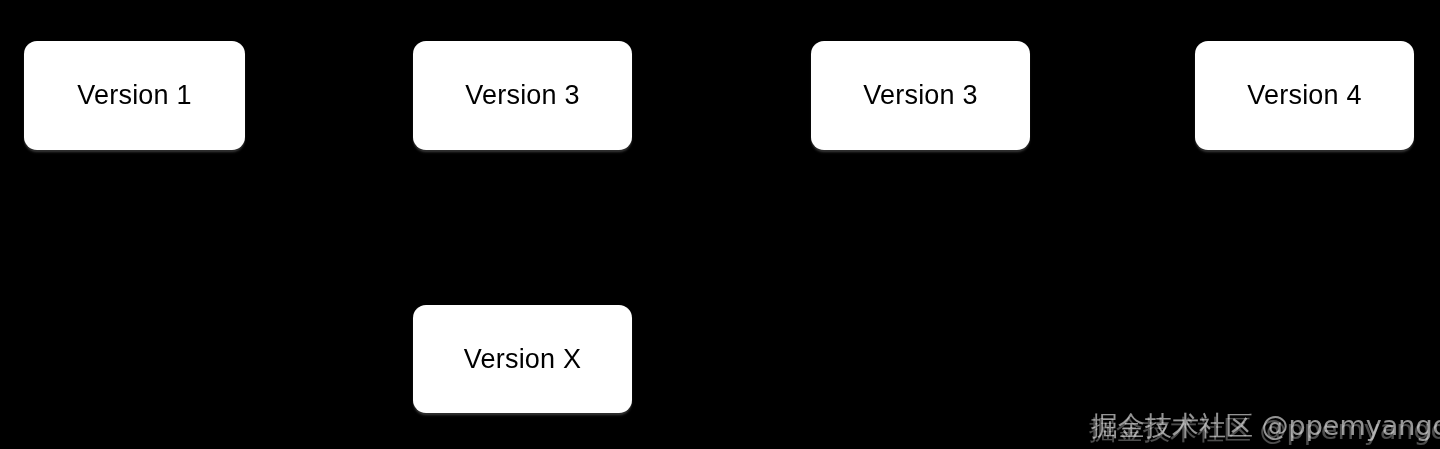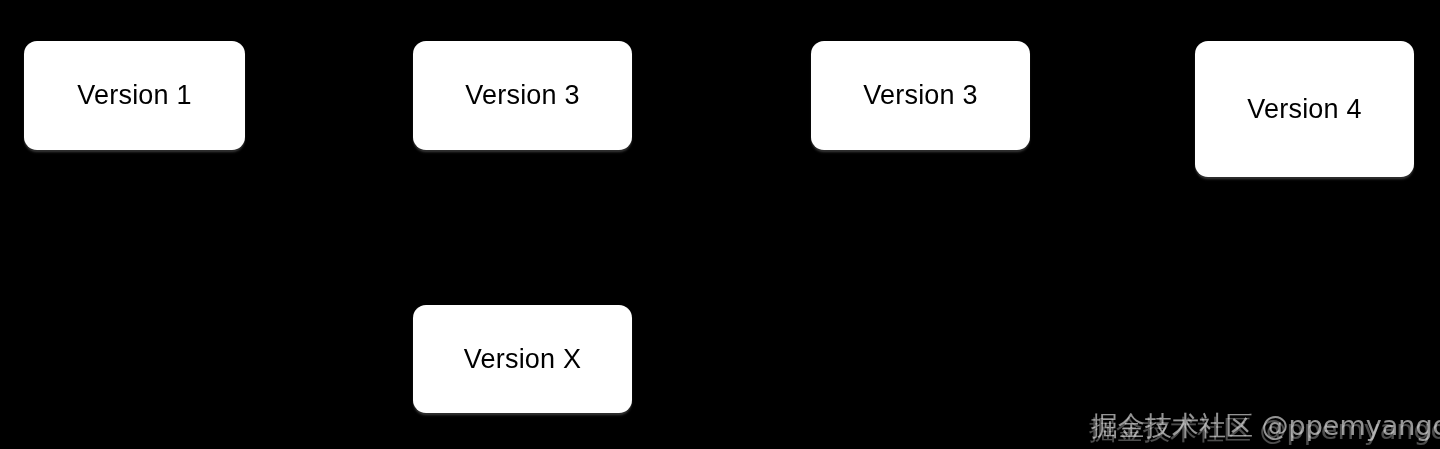--- a/index.html
+++ b/index.html
@@ -33,21 +33,21 @@
     font-weight: 400;
     line-height: 1;
     letter-spacing: 0.2px;
     white-space: nowrap;
     user-select: none;
   }
   
   #node-v1 { left: 24px;   top: 41px; width: 221px; height: 109px; }
   #node-v2 { left: 413px;  top: 41px; width: 219px; height: 109px; }
   #node-v3 { left: 811px;  top: 41px; width: 219px; height: 109px; align-items: center; }
-  #node-v4 { left: 1195px; top: 41px; width: 219px; height: 136px; }
+  #node-v4 { left: 1195px; top: 41px; width: 219px; height: 109px; }
   
   #node-vx { left: 413px;  top: 305px; width: 219px; height: 108px; }
 
   
   #watermark {
     position: absolute;
     right: 4px;
     bottom: 2px;
     height: 44px;
     width: 345px;

